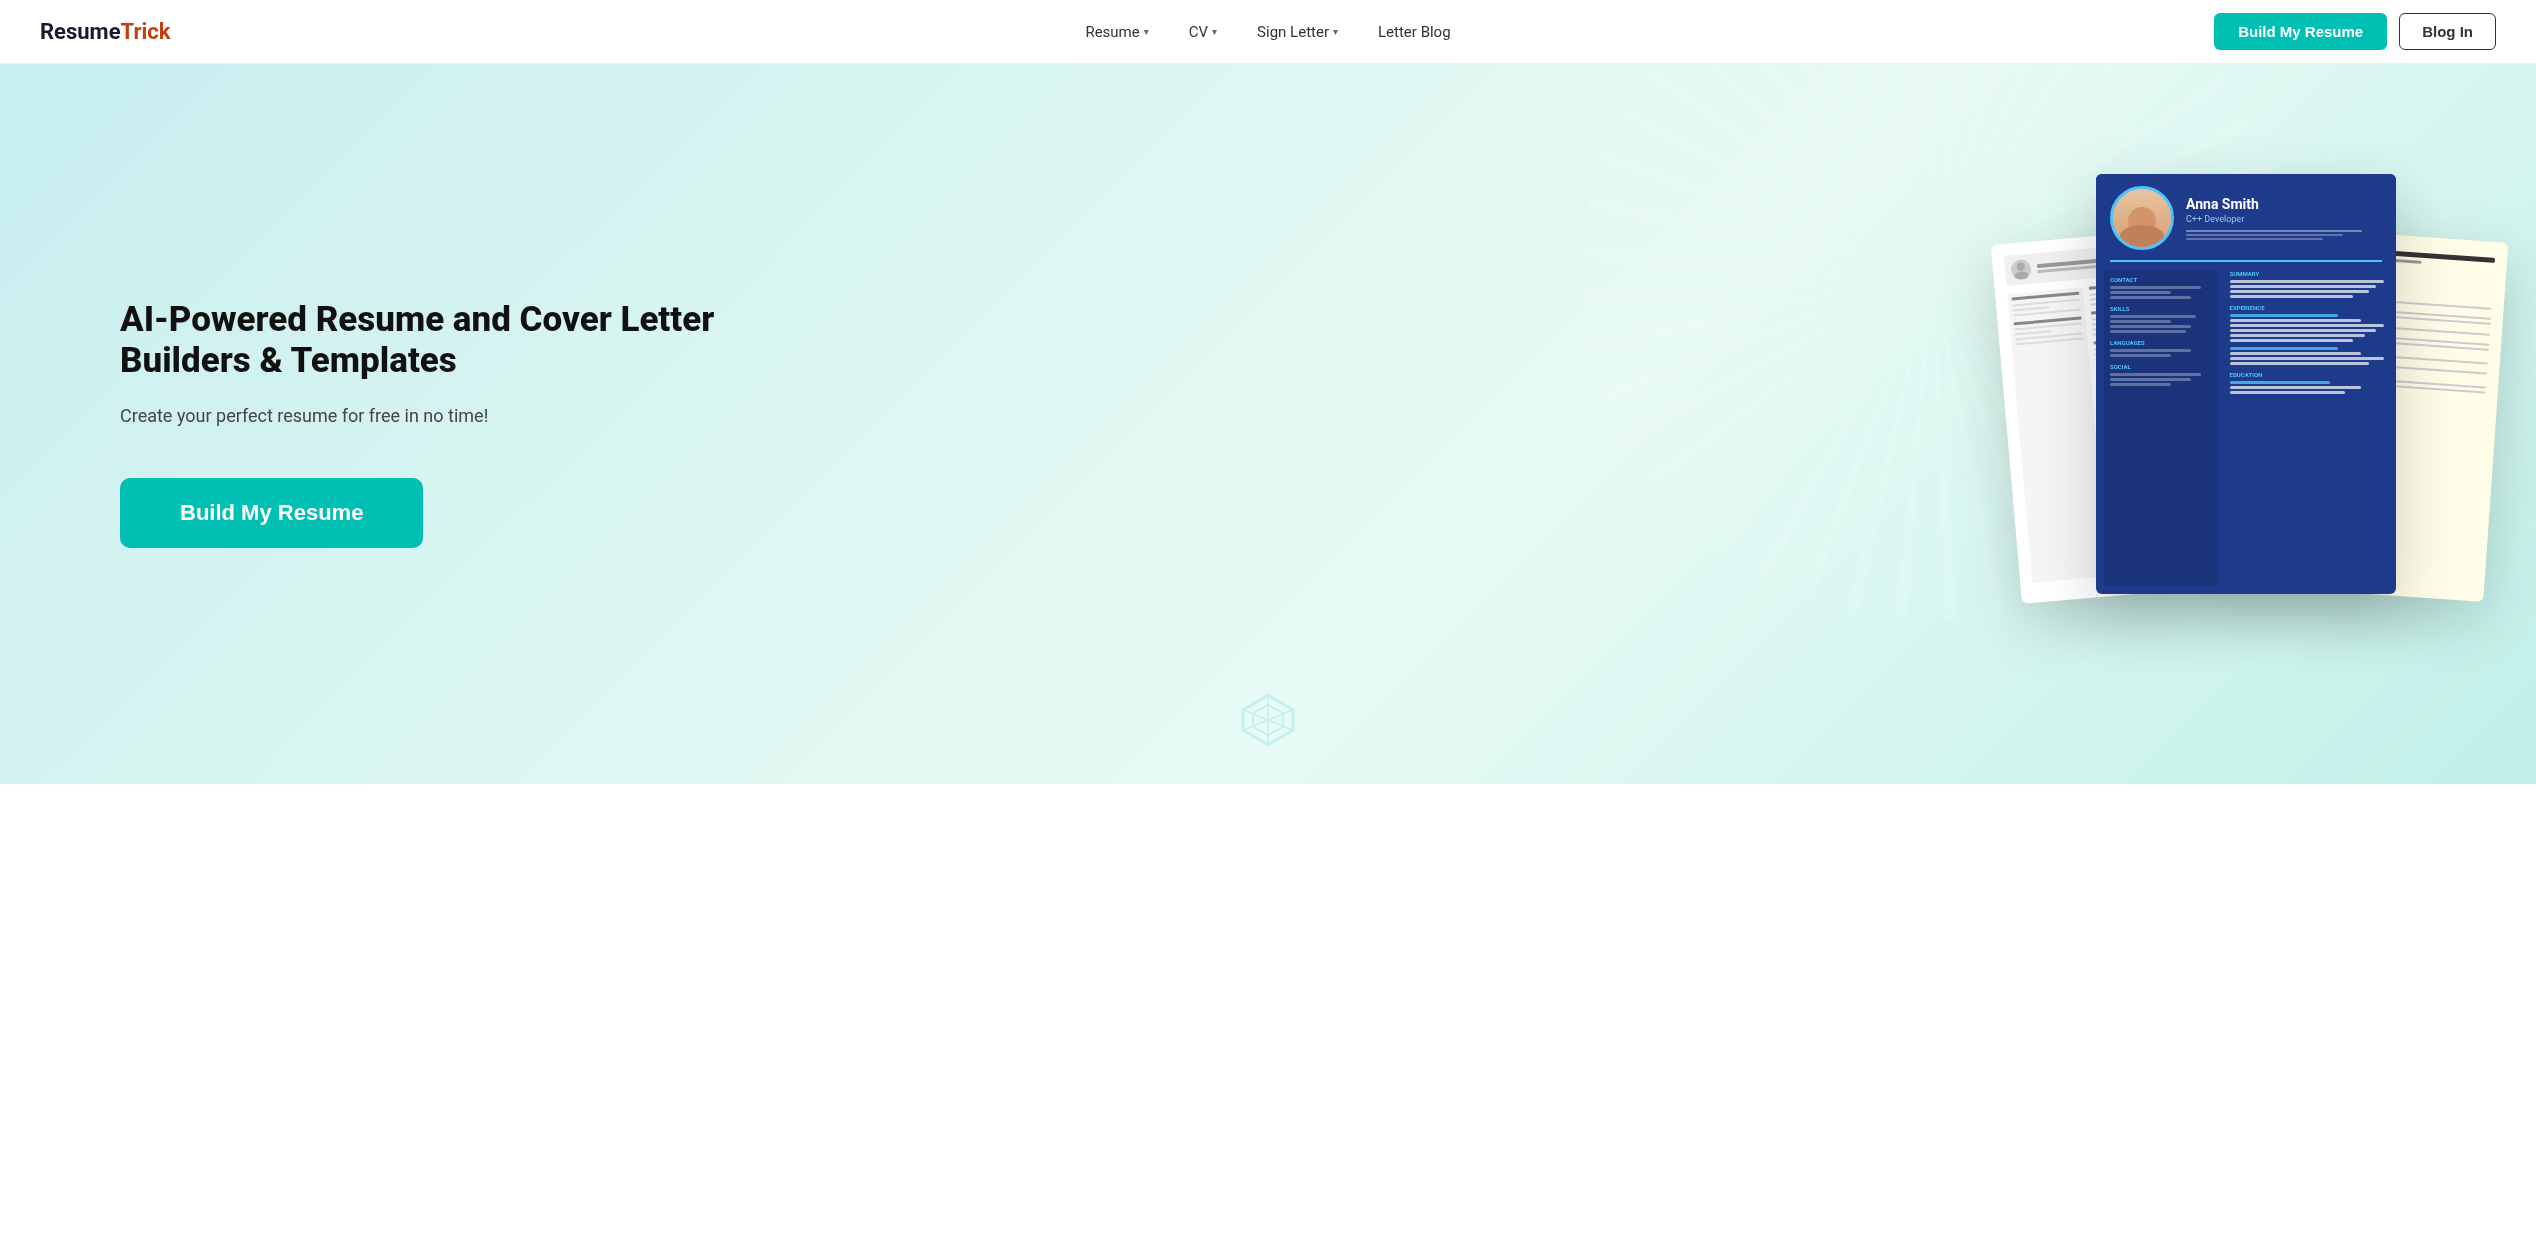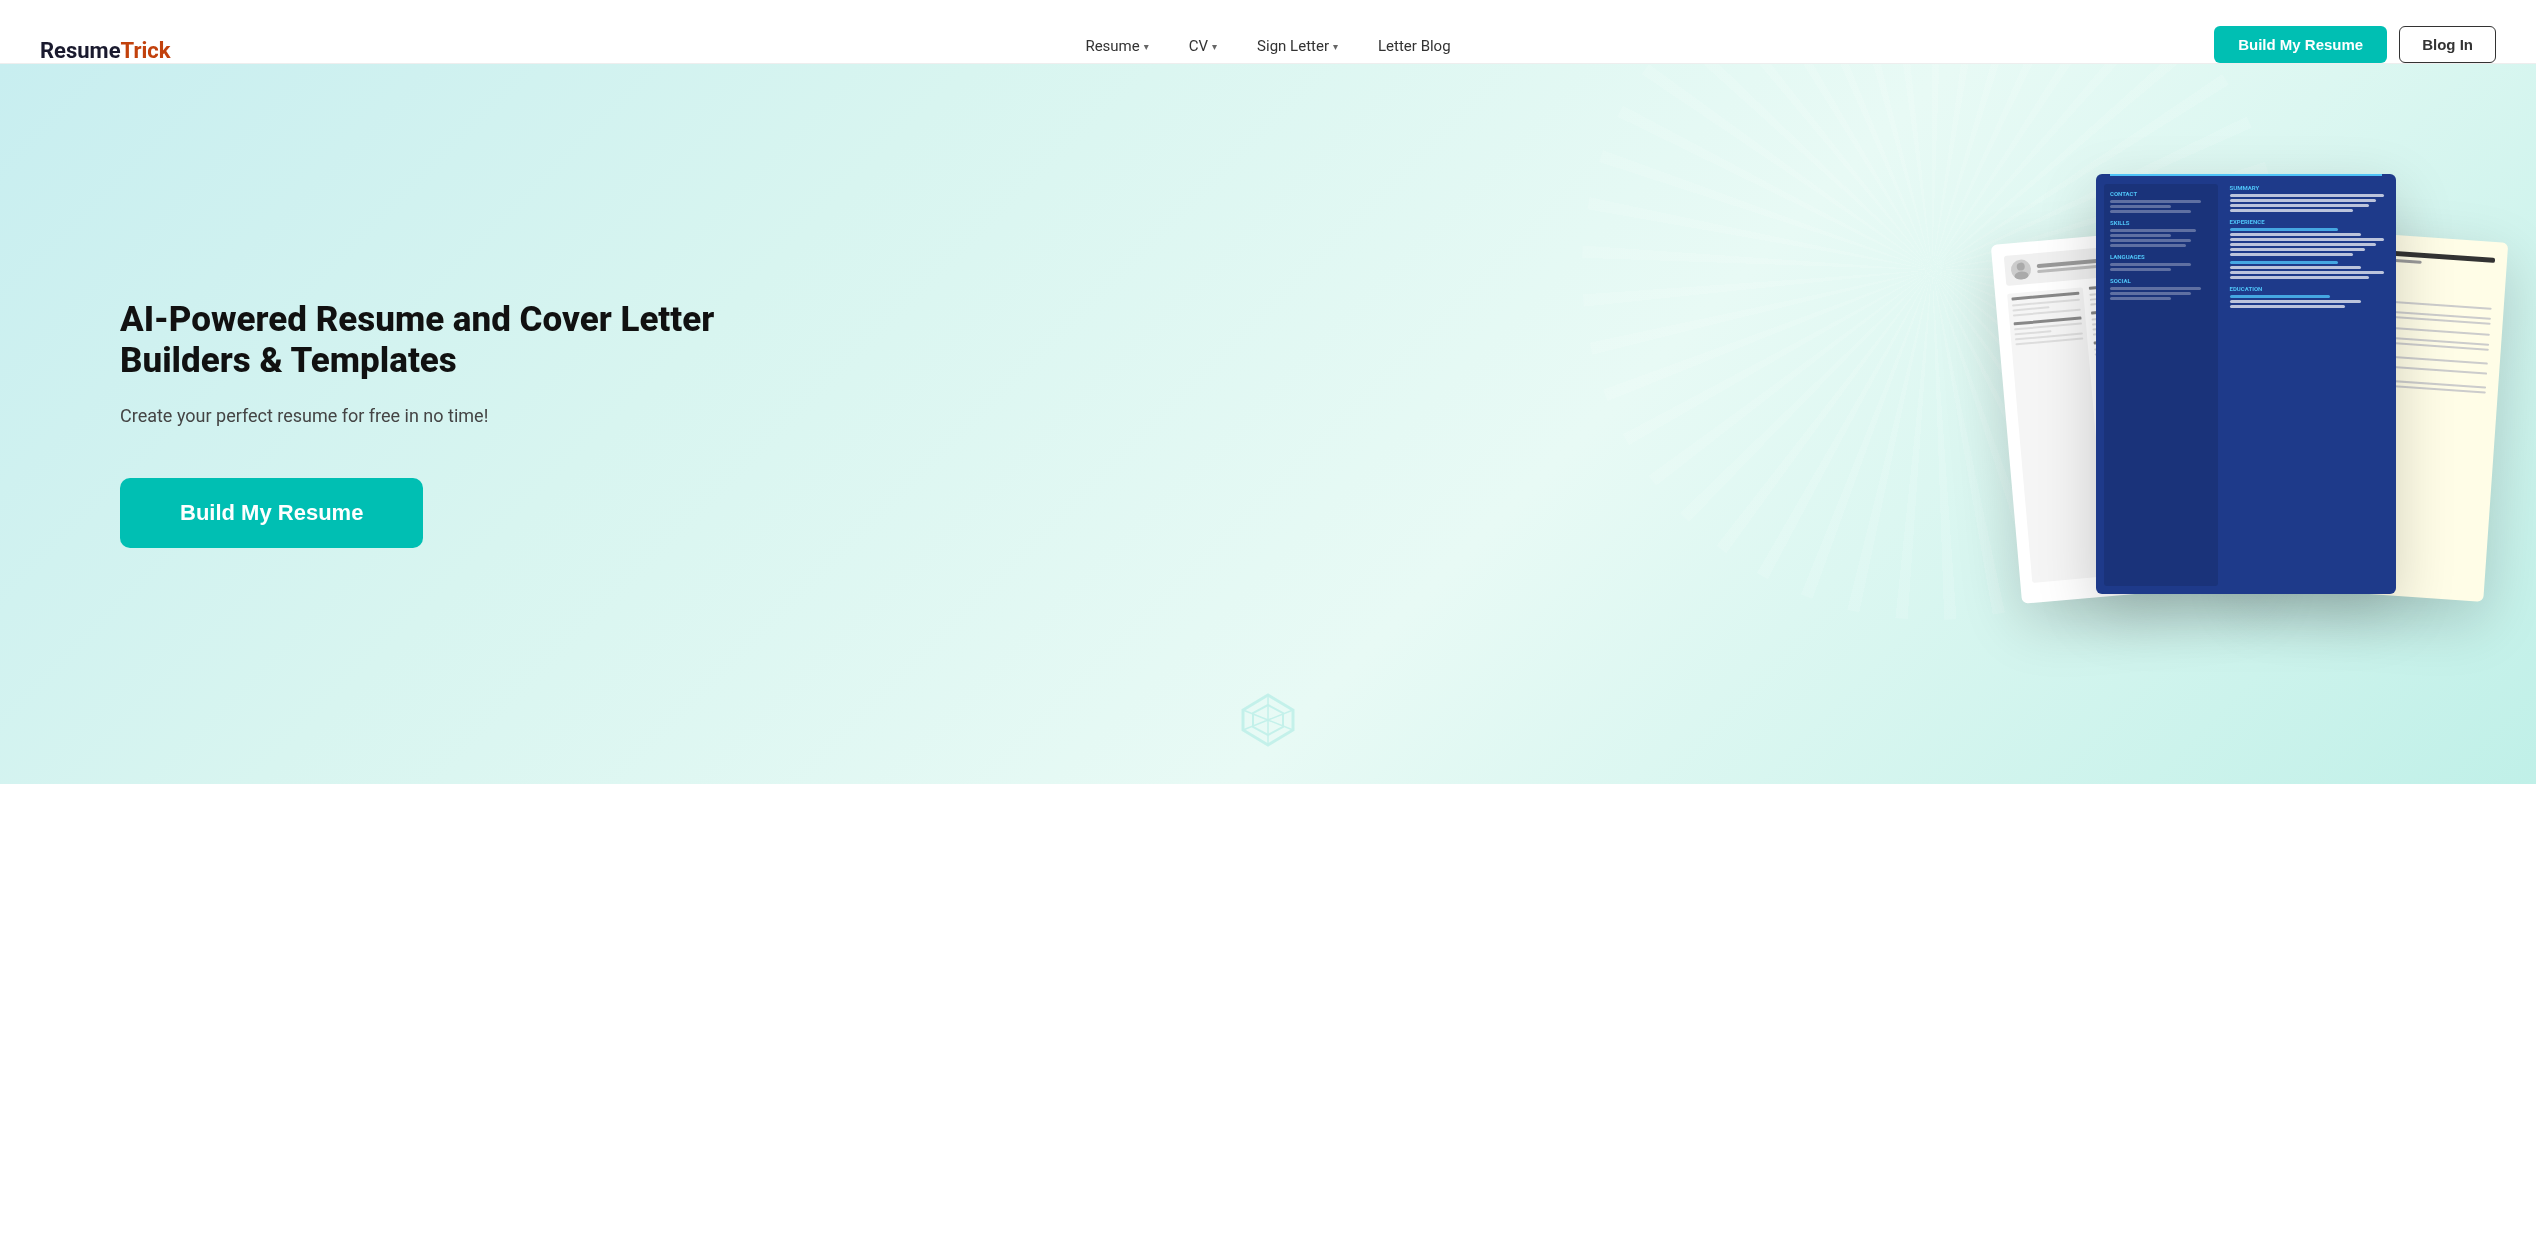--- a/index.html
+++ b/index.html
@@ -1,21 +1,21 @@
 <!DOCTYPE html>
 <html><head>
   <meta charset="utf-8">
   <style>
     * { margin: 0; padding: 0; box-sizing: border-box; }
     body { font-family: -apple-system, BlinkMacSystemFont, 'Segoe UI', Roboto, sans-serif; overflow-x: hidden; }
 
     
     .header {
       display: flex;
-      align-items: flex-end;
+      align-items: center;
       justify-content: space-between;
       padding: 0 40px;
       height: 64px;
       background: #fff;
       border-bottom: 1px solid #eee;
       position: relative;
       z-index: 10;
     }
     .logo {
       display: flex;
@@ -443,20 +443,34 @@
         <div class="rr-line"></div>
         <div class="rr-line short"></div>
         <div class="rr-line"></div>
         <div style="height:3px;background:#f4a20a;border-radius:1px;width:55%;margin-bottom:3px;margin-top:6px;"></div>
         <div class="rr-line"></div>
         <div class="rr-line"></div>
       </div>
     </div>
 
     <div class="resume-mockup resume-main">
+      <div class="resume-header-section">
+        <div class="resume-avatar">
+          <div class="resume-avatar-face"></div>
+        </div>
+        <div class="resume-name-section">
+          <div class="resume-name">Anna Smith</div>
+          <div class="resume-role">C++ Developer</div>
+          <div style="margin-top:6px;">
+            <div style="height:2px;background:rgba(255,255,255,0.4);border-radius:1px;margin-bottom:2px;width:90%;"></div>
+            <div style="height:2px;background:rgba(255,255,255,0.3);border-radius:1px;margin-bottom:2px;width:80%;"></div>
+            <div style="height:2px;background:rgba(255,255,255,0.3);border-radius:1px;width:70%;"></div>
+          </div>
+        </div>
+      </div>
       <div class="resume-divider"></div>
       <div class="resume-body">
         <div class="resume-col-left">
           <div class="resume-section-title">Contact</div>
           <div class="resume-text-line" style="width:90%;"></div>
           <div class="resume-text-line short"></div>
           <div class="resume-text-line medium"></div>
           <div class="resume-section-title">Skills</div>
           <div class="resume-text-line" style="width:85%;"></div>
           <div class="resume-text-line short"></div>

